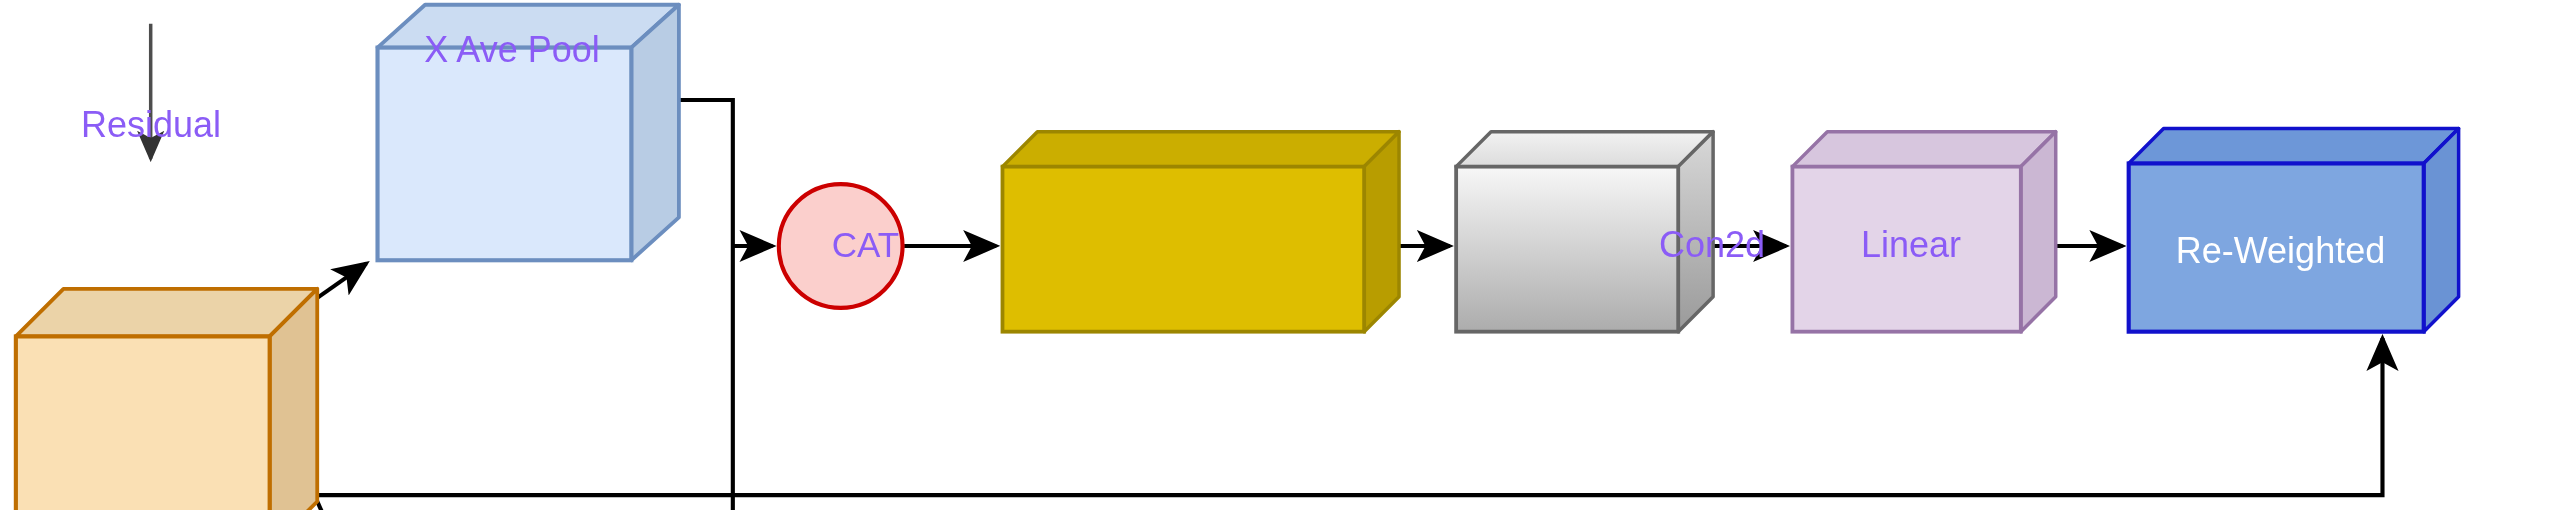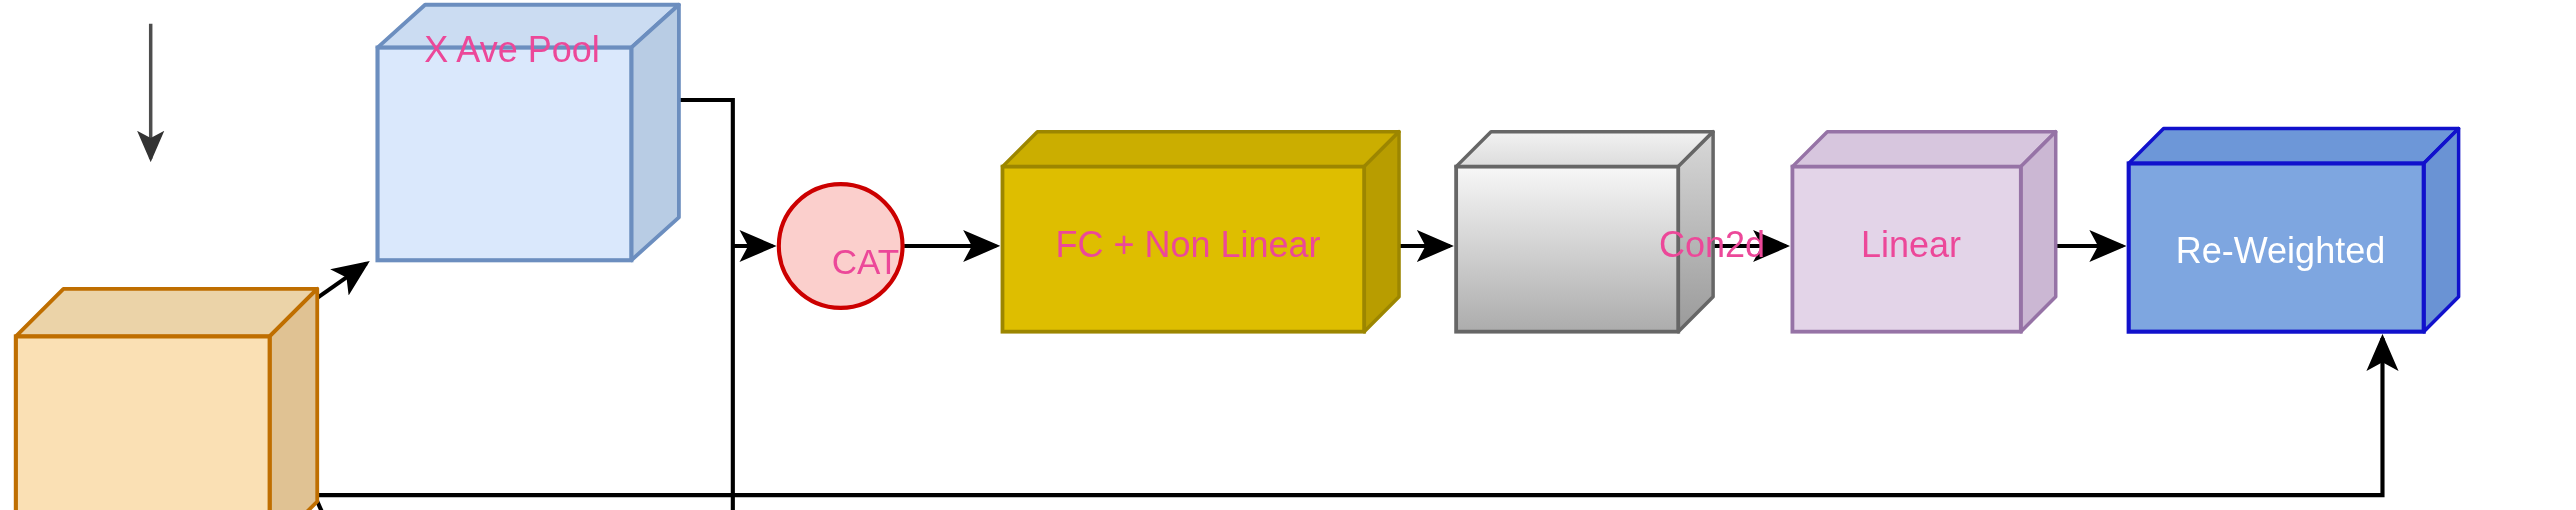--- a/index.html
+++ b/index.html
@@ -26,21 +26,21 @@
     height: 511px;
     display: block;
   }
   .node-label {
     position: absolute;
     pointer-events: none;
     white-space: nowrap;
     font-family: "Liberation Sans", sans-serif;
     font-size: 36px;
     line-height: 1;
-    color: #ec4899;
+    color: #8b5cf6;
     letter-spacing: 0px;
   }
   .node-label.light {
     color: #ffffff;
   }
   .node-label.cat {
     font-size: 35px;
   }
 </style>
 </head>
@@ -159,26 +159,26 @@
     </g>
 
     <g>
       <polygon points="1342,103 1364,81 1550,81 1528,103" fill="#6D97D8" stroke="#1111CC" stroke-width="2.2" stroke-linejoin="round"></polygon>
       <polygon points="1528,103 1550,81 1550,187 1528,209" fill="#6A93D4" stroke="#1111CC" stroke-width="2.2" stroke-linejoin="round"></polygon>
       <rect x="1342" y="103" width="186" height="106" fill="#7EA6E0" stroke="#1111CC" stroke-width="2.6"></rect>
     </g>
 
   </svg>
 
+  <div class="node-label" style="left:24px; top:107px; width:254px; text-align:center;">Residual</div>
 
   <div class="node-label" style="left:385px; top:32px; width:254px; text-align:center;">X Ave Pool</div>
 
-  <div class="node-label cat" style="left:714px; top:227px; width:303px; text-align:center;margin-top:17px;">CAT</div>
+  <div class="node-label cat" style="left:714px; top:227px; width:303px; text-align:center;">CAT</div>
 
-  <div class="node-label" style="left:1007px; top:227px; width:362px; text-align:center;">FC + Non Linear</div>
 
   <div class="node-label" style="left:1543px; top:227px; width:222px; text-align:right;">Con2d</div>
 
   <div class="node-label" style="left:1797px; top:227px; width:228px; text-align:center;">Linear</div>
 
   <div class="node-label light" style="left:2133px; top:225px; width:295px; text-align:center;margin-top:8px;">Re-Weighted</div>
 
 </div>
 
 

